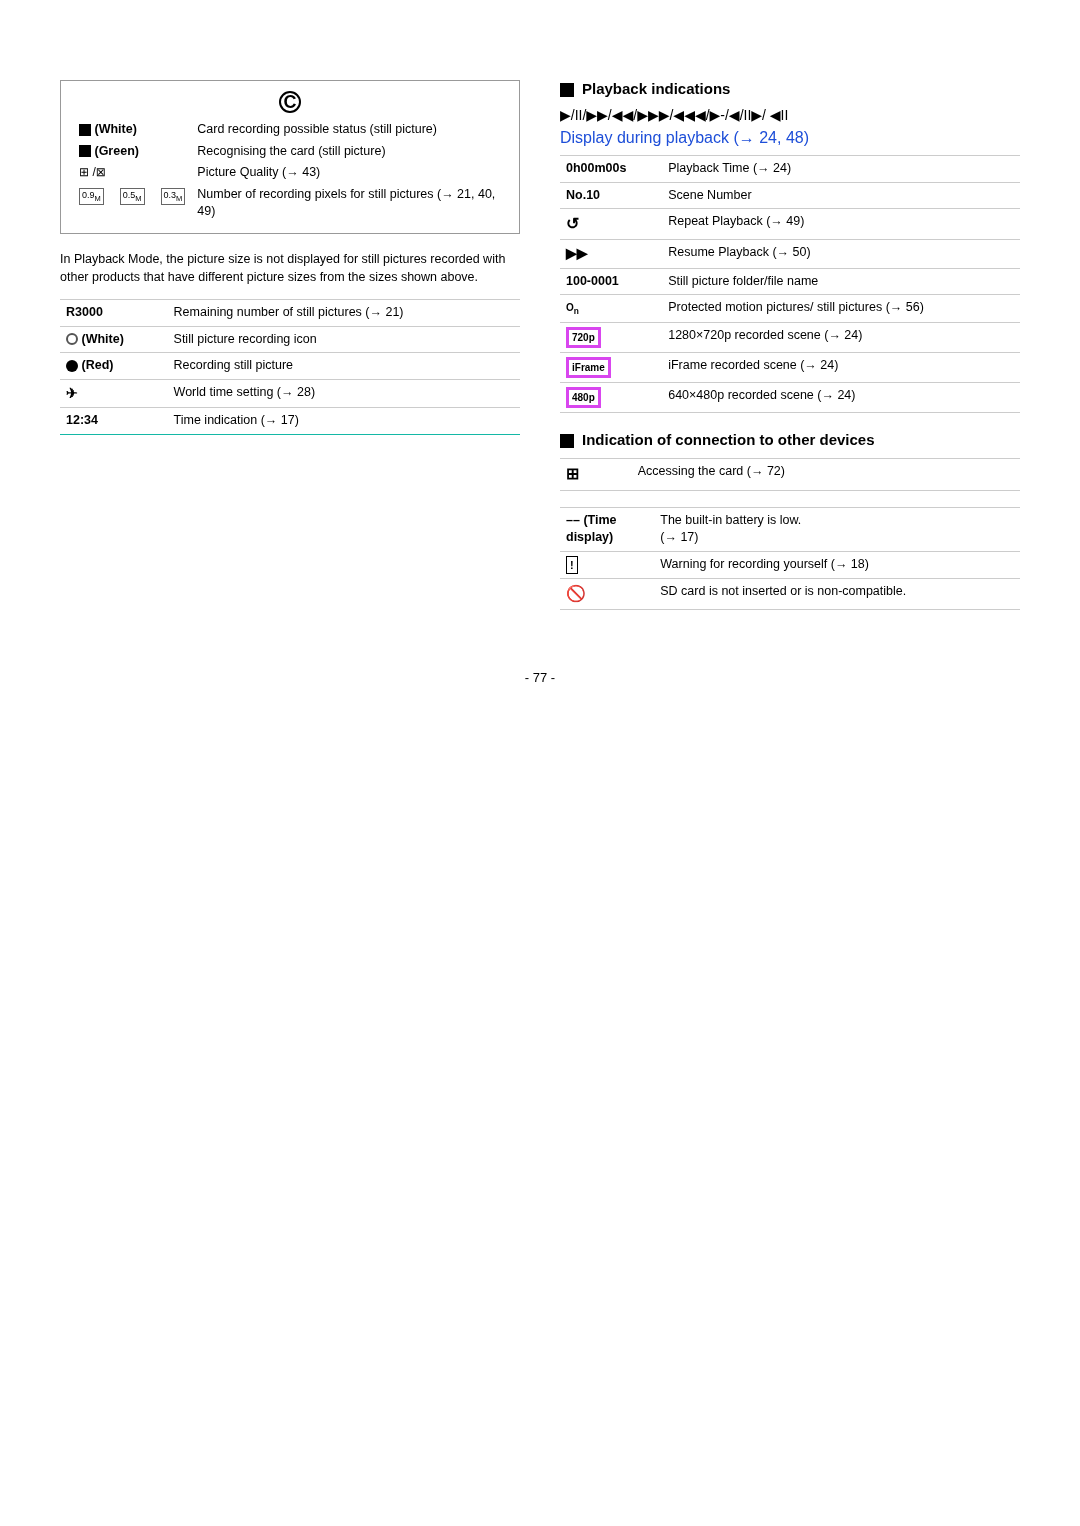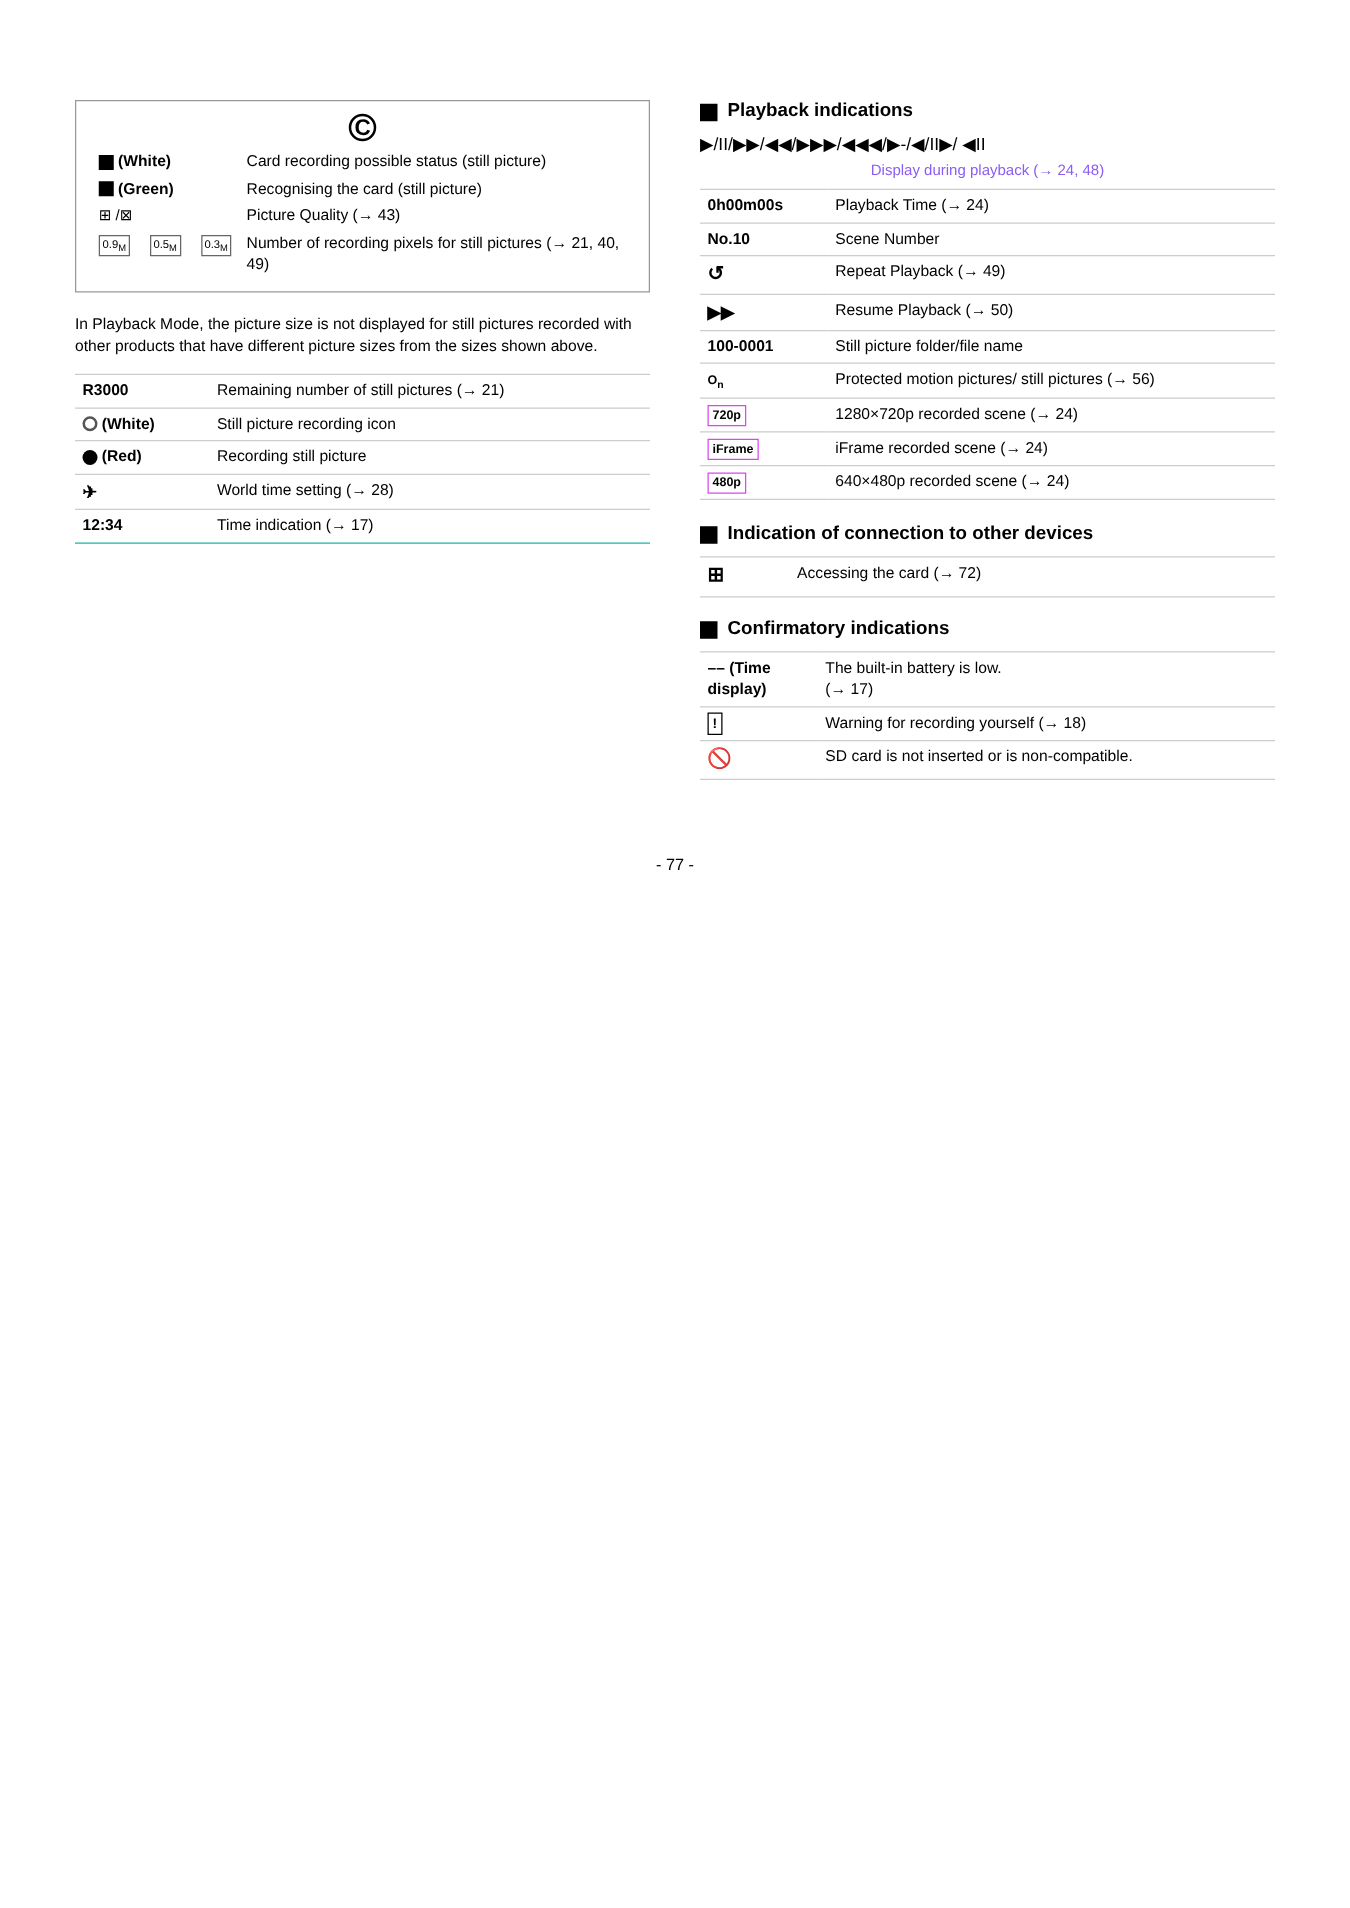--- a/index.html
+++ b/index.html
@@ -118,24 +118,23 @@
       flex-shrink: 0;
     }
 
     
     .playback-controls {
       font-size: 14px;
       margin-bottom: 6px;
       font-weight: normal;
     }
     .playback-subtitle {
-      font-size: 12px;
+      font-size: 16px;
       margin-bottom: 8px;
-      color: #8b5cf6;
-      text-align: center;
+      color: #1d4ed8;
     }
     .playback-table {
       width: 100%;
       border-collapse: collapse;
       margin-bottom: 18px;
     }
     .playback-table tr {
       border-top: 1px solid #ccc;
     }
     .playback-table tr:last-child {
@@ -220,21 +219,21 @@
     
     .page-number {
       text-align: center;
       margin-top: 60px;
       font-size: 13px;
     }
 
     
     .label-box {
       display: inline-block;
-      border: 1px solid #d946ef;
+      border: 3px solid #d946ef;
       padding: 0 3px;
       font-size: 10px;
       line-height: 1.5;
     }
 
     
     .warn-box {
       display: inline-block;
       border: 1px solid #000;
       padding: 0 3px;
@@ -401,24 +400,20 @@
           <td>
             <span style="font-size:16px; font-weight:bold;">⊞</span>
           </td>
           <td>Accessing the card (→ 72)</td>
         </tr>
       </tbody>
         </table>
     </div>
 
     <div class="confirmatory-section">
-      <div class="section-header">
-        <span class="black-block"></span>
-        <span>Confirmatory indications</span>
-      </div>
       <table class="confirmatory-table">
         <tbody>
             <tr>
           <td>
             <span style="font-weight:bold;">–– (Time<br>display)</span>
           </td>
           <td>The built-in battery is low.<br>(→ 17)</td>
         </tr>
         <tr>
           <td>

